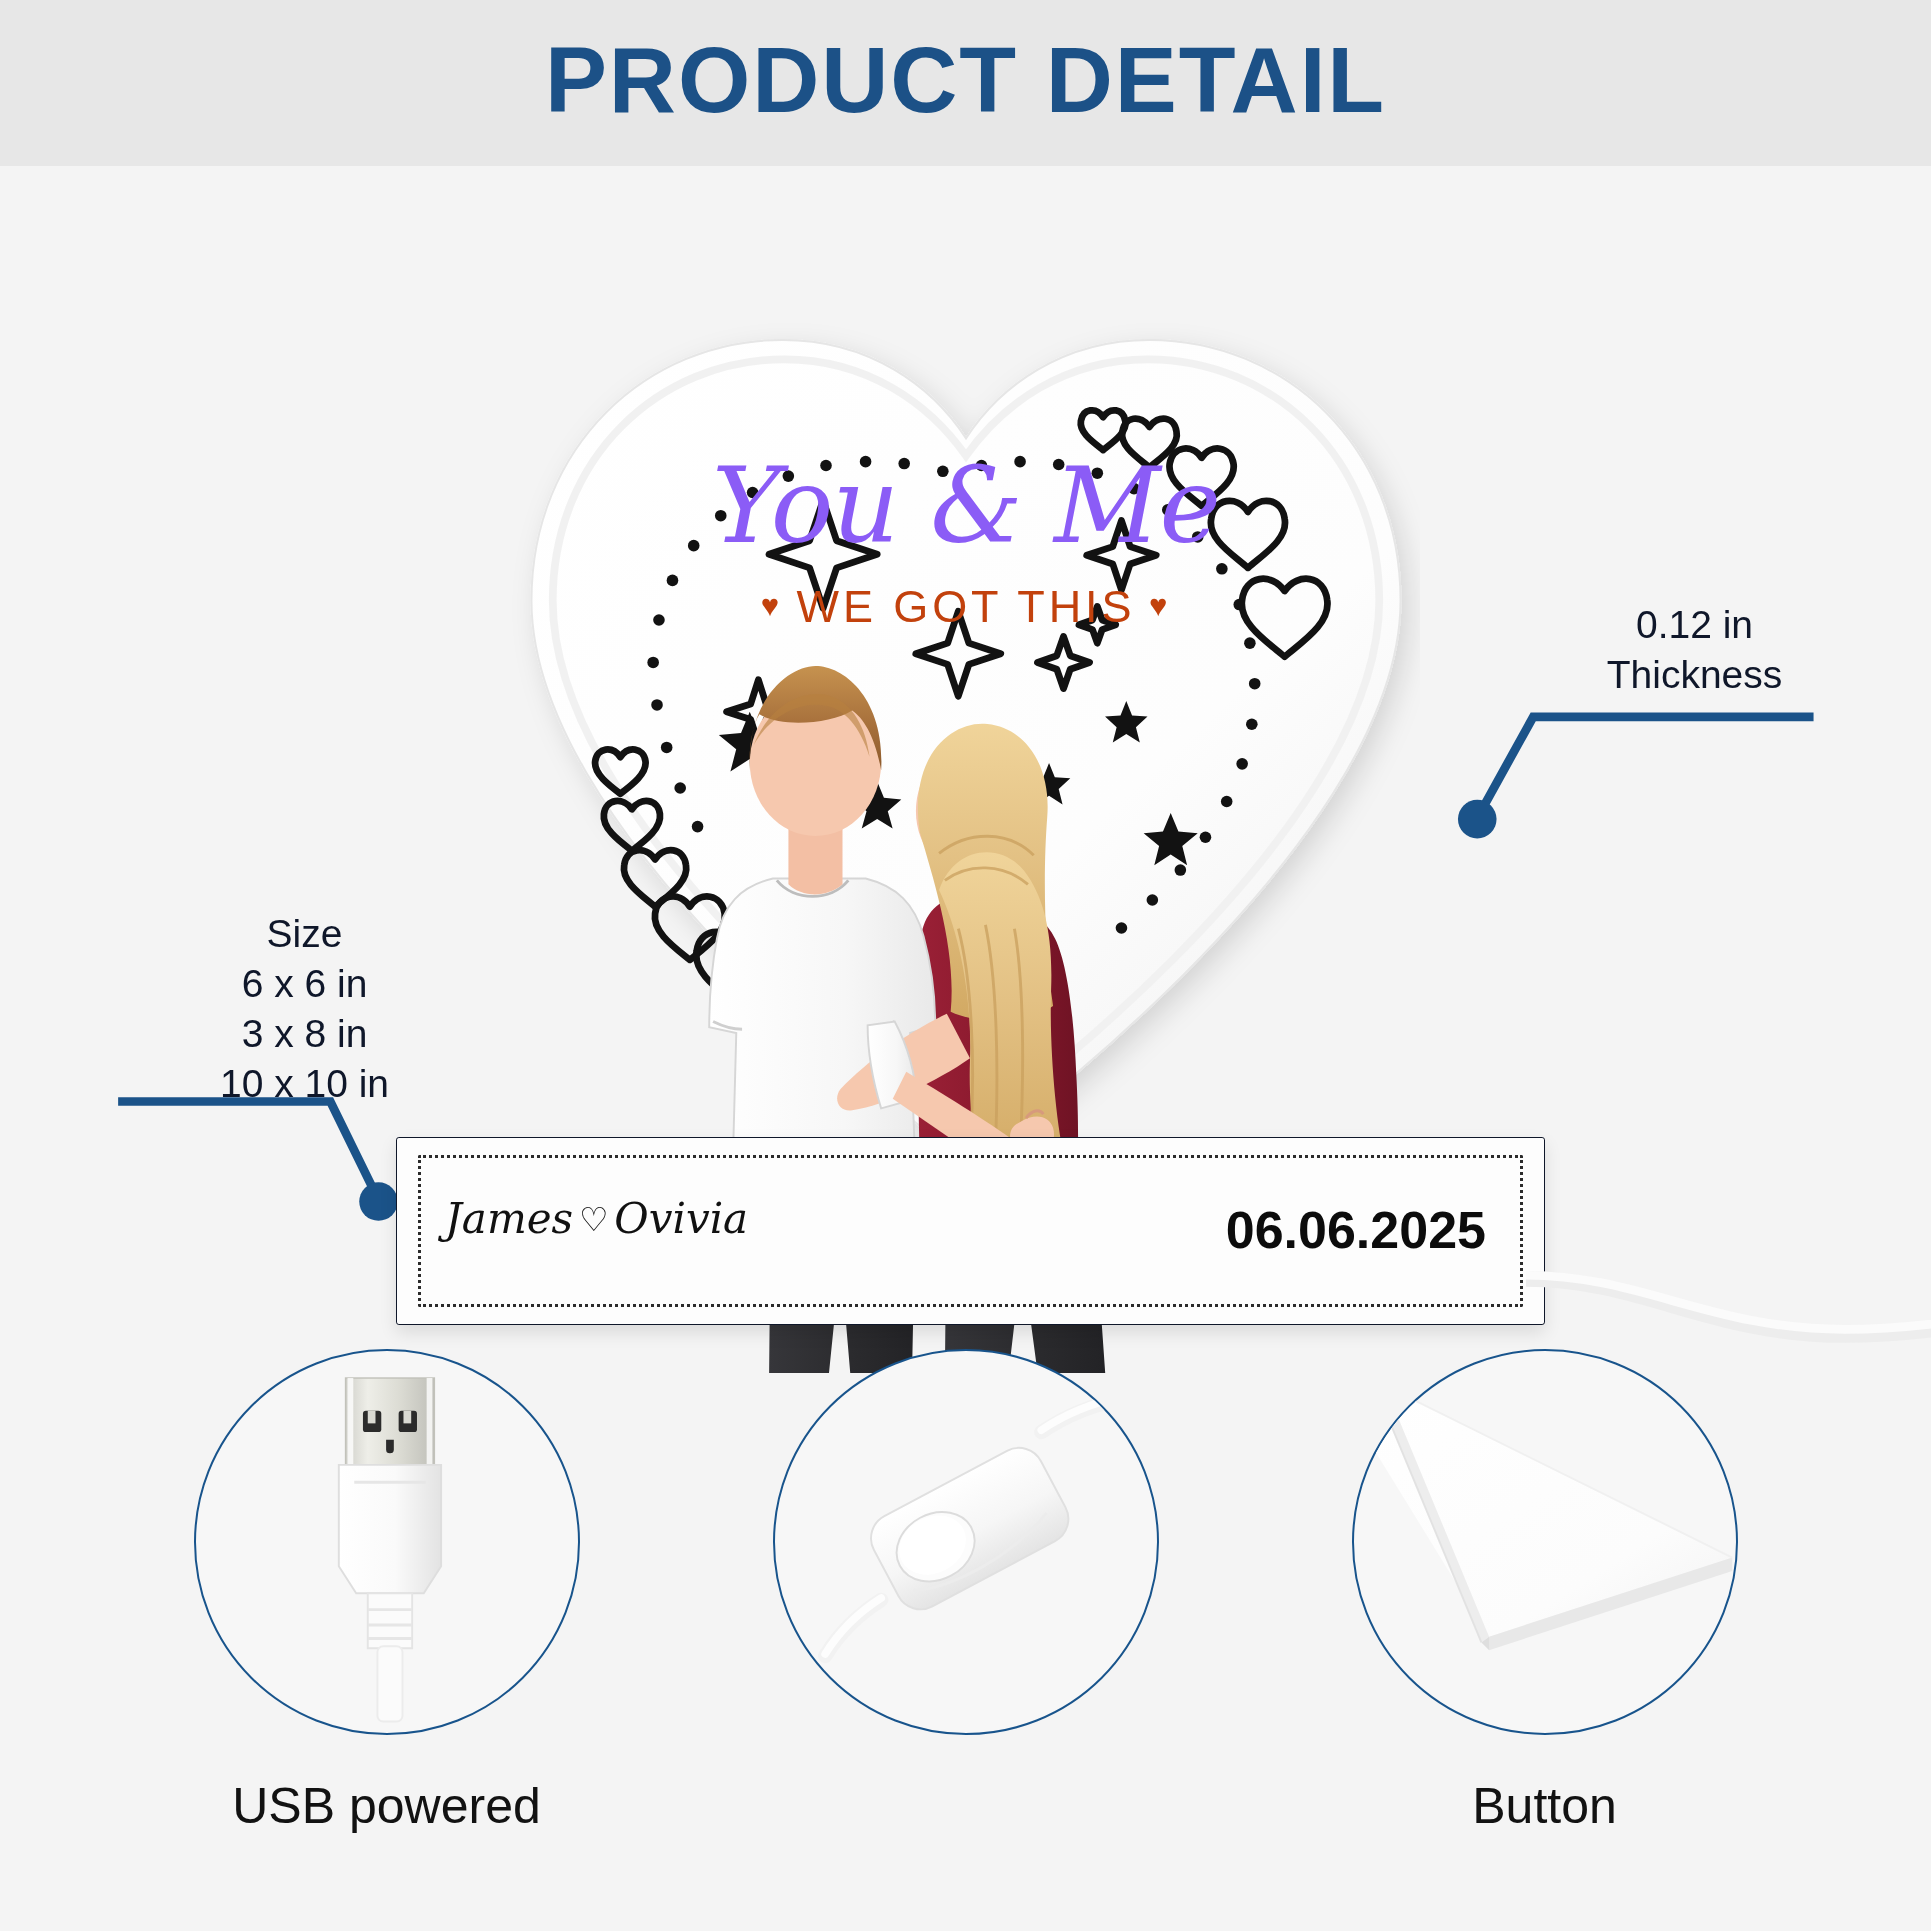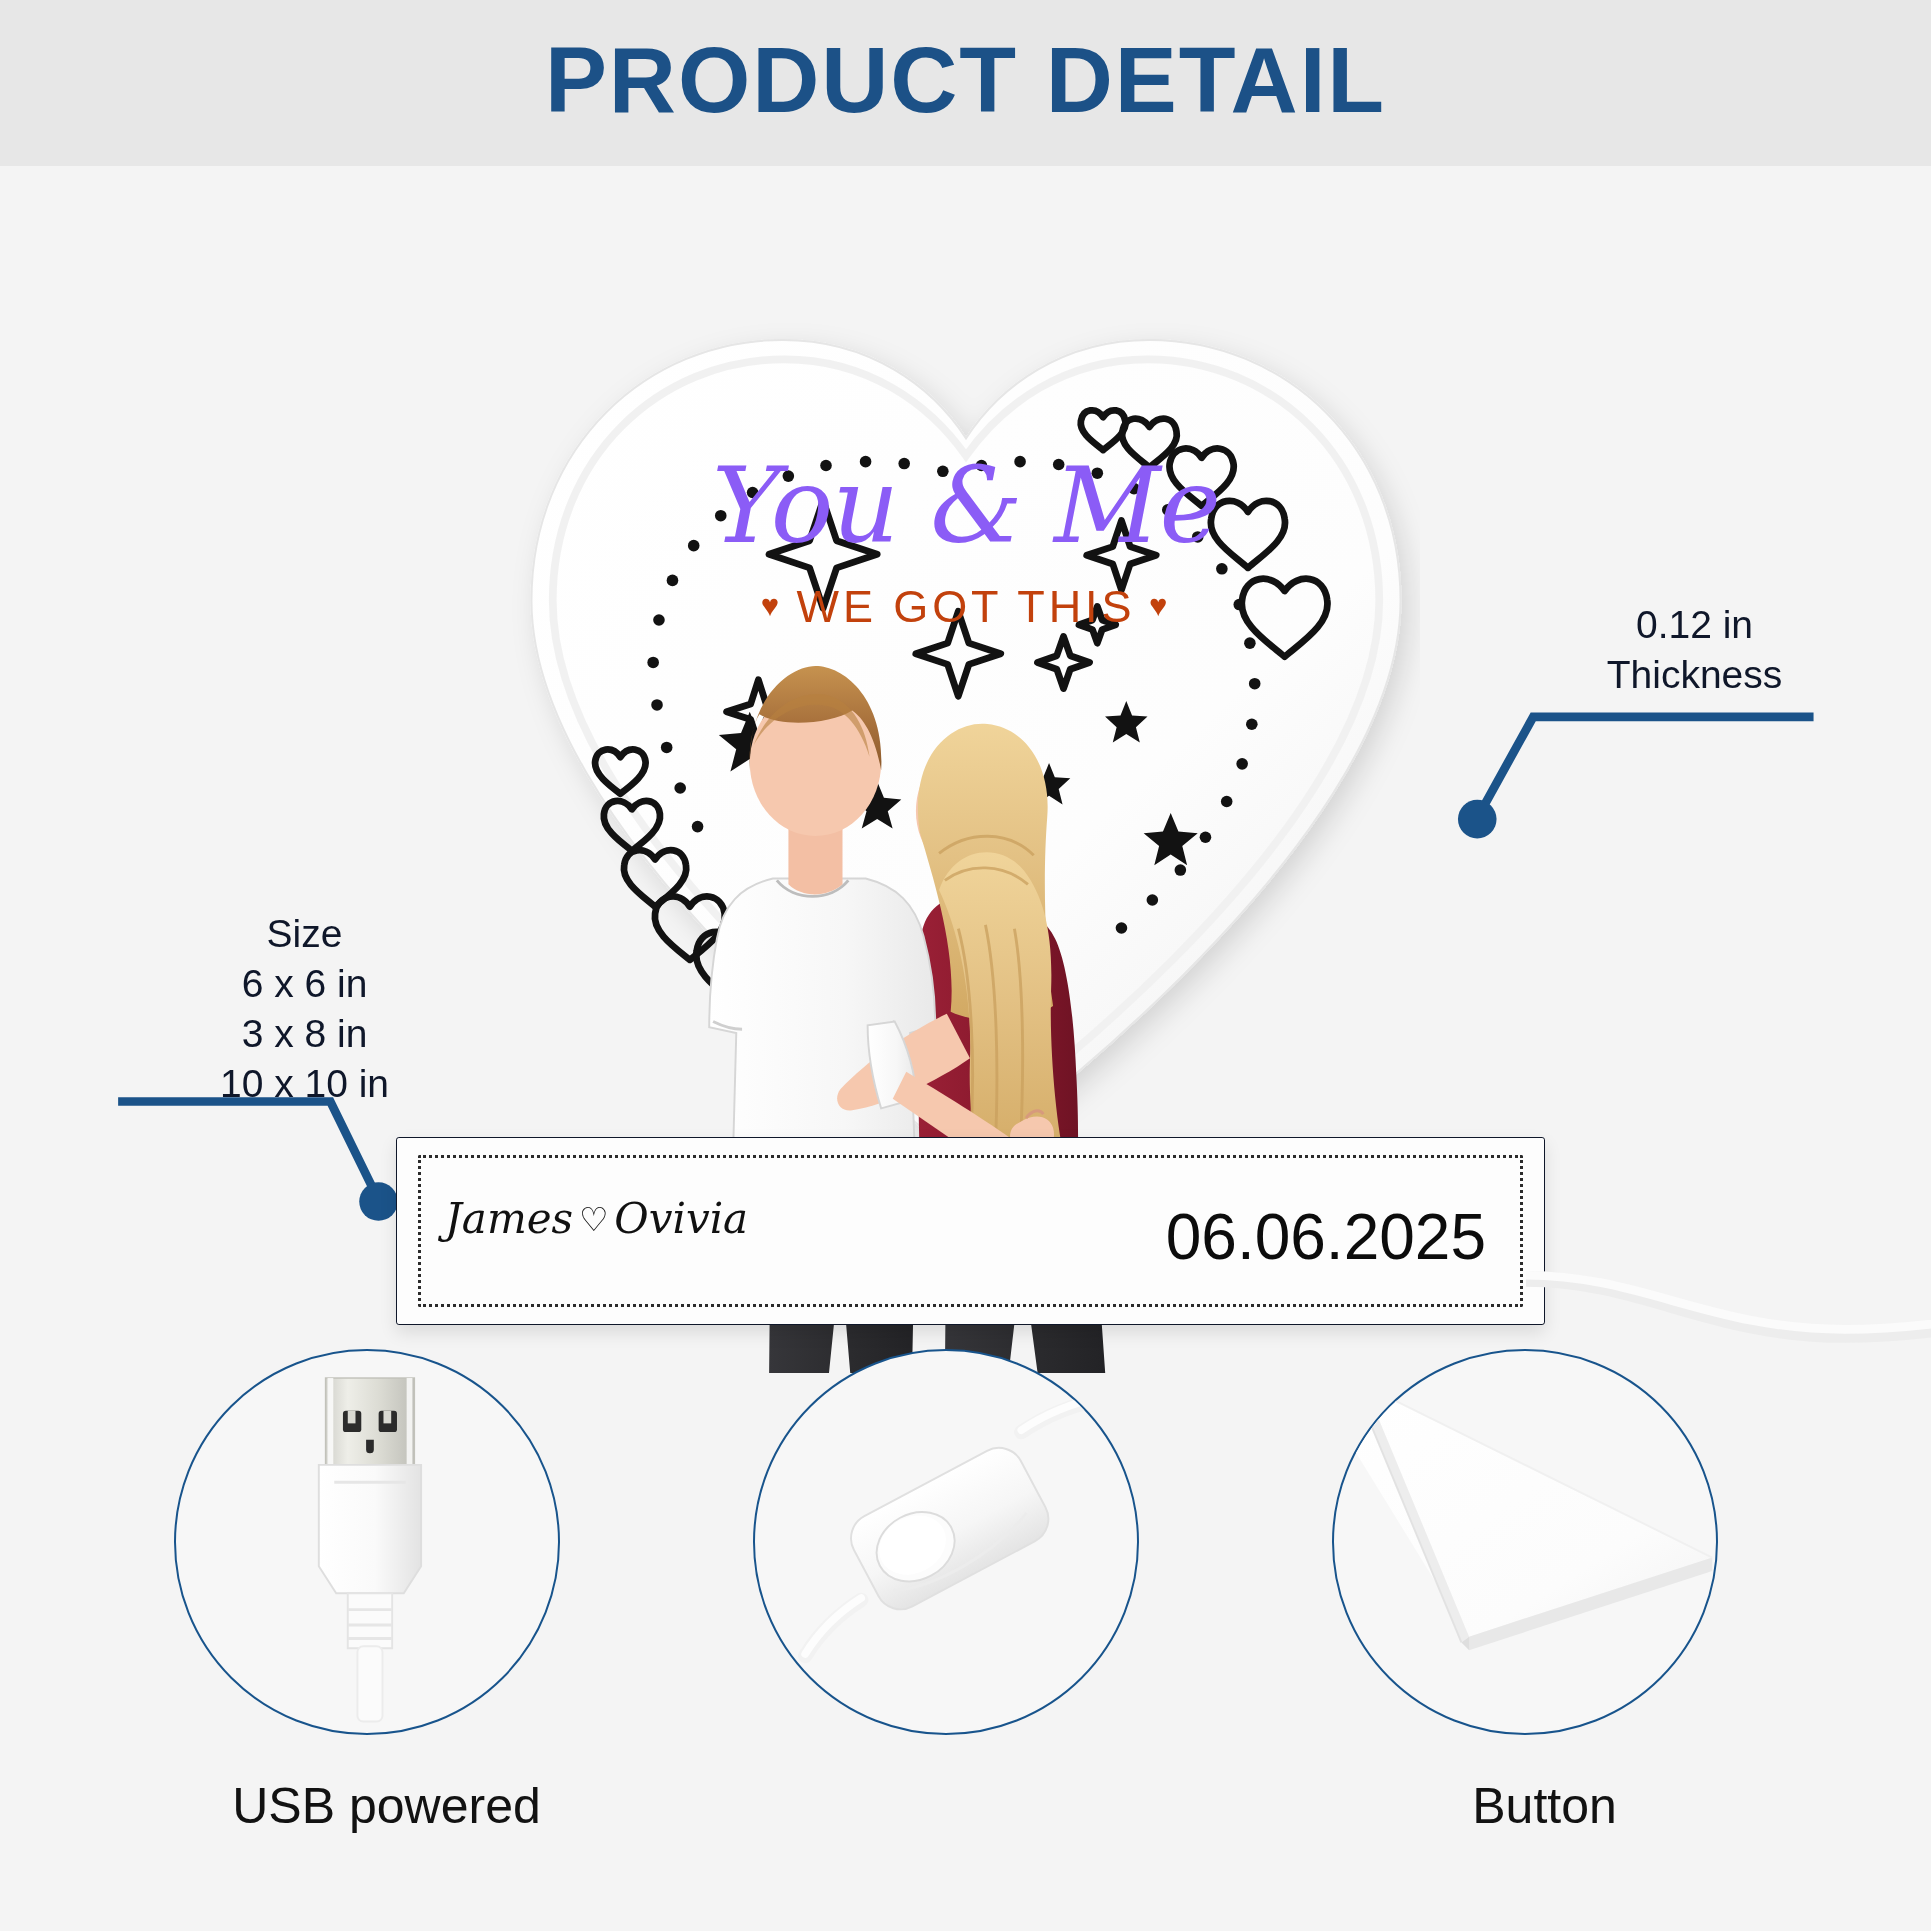--- a/index.html
+++ b/index.html
@@ -56,22 +56,22 @@
     font-family: "DejaVu Serif", serif;
     font-style: italic;
     font-size: 42px;
     color: #111;
     white-space: nowrap;
   }
   .names .hrt { font-style: normal; font-size: 33px; vertical-align: 1.9px; padding: 0 5.8px; }
   .date {
     position: absolute; right: 58px; top: 62px;
     font-family: "Liberation Sans", sans-serif;
-    font-weight: 400;
-    font-size: 64px;
+    font-weight: 700;
+    font-size: 52px;
     color: #0c0c0c;
     white-space: nowrap;
   }
 
   
   .cord { position: absolute; left: 1043px; top: 941px; }
 
   
   .couple { position: absolute; left: 174px; top: 328px; width: 541px; height: 734px; }
 
@@ -111,21 +111,21 @@
   .callout-size { left: 145px; top: 743px; width: 319px; }
   .callout-thick { left: 1535px; top: 434px; width: 319px; }
 
   .leader { position: absolute; }
 
   
   .features {
     position: absolute; left: 0; top: 1183px; width: 1931px; height: 541px;
     display: flex; justify-content: center; gap: 154px;
   }
-  .feature { width: 425px; display: flex; flex-direction: column; }
+  .feature { width: 425px; display: flex; flex-direction: column; align-items: center; }
   .feature-circle {
     width: 386px; height: 386px; border-radius: 50%;
     border: 2.9px solid #18548c;
     background: #f7f7f7;
     position: relative; overflow: hidden;
   }
   .feature-label {
     margin-top: 42px;
     font-size: 50px;
     color: #121212;

